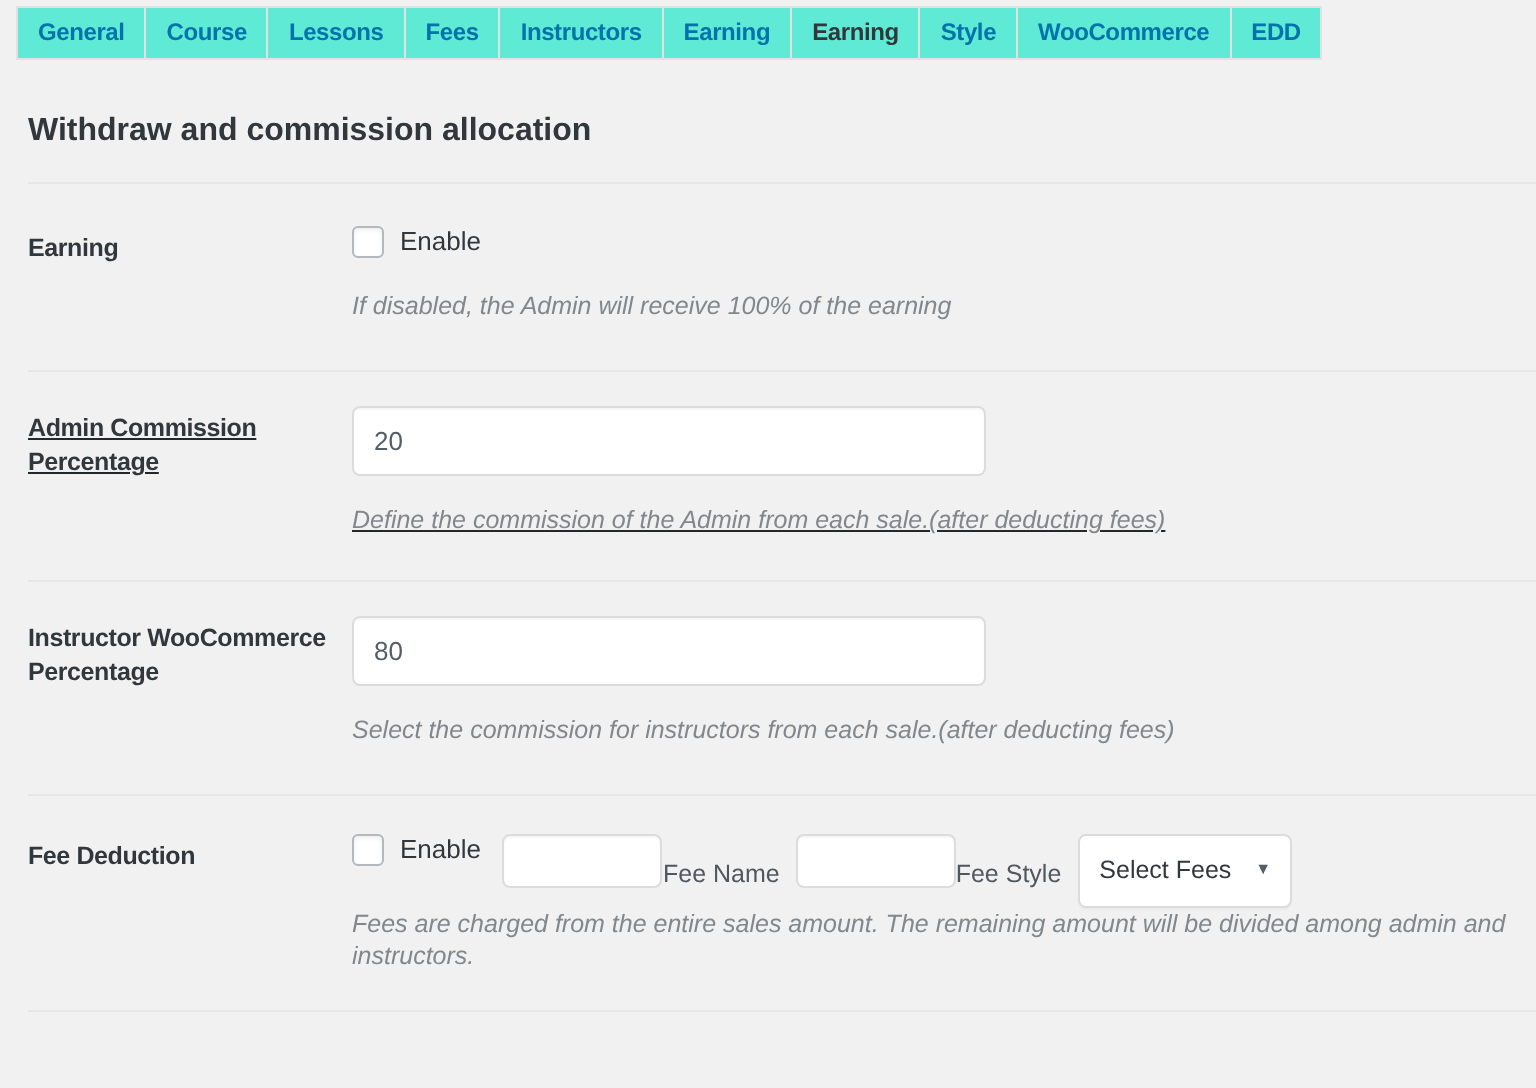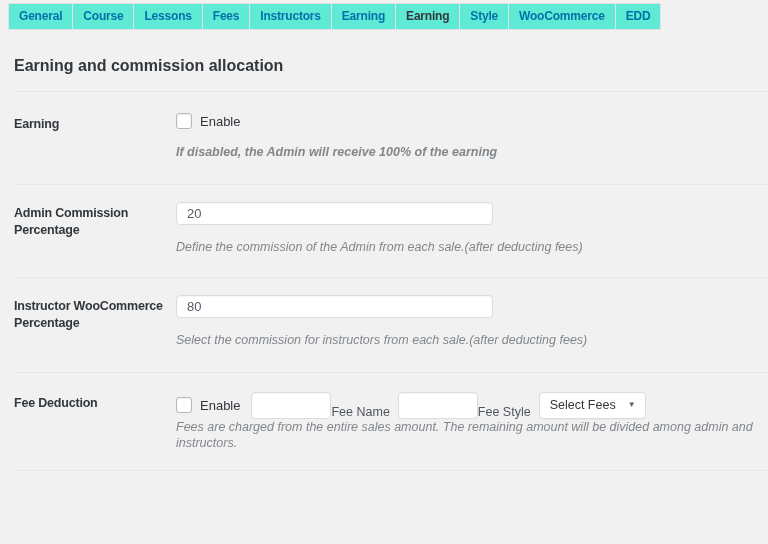--- a/index.html
+++ b/index.html
@@ -56,71 +56,71 @@
     font-size: 12.5px;
     font-weight: bold;
     letter-spacing: -0.2px;
     color: #32373c;
     line-height: 1.35;
     padding-right: 6px;
   }
   .row-content { flex: 1; }
 
   .row-earning        { padding: 21px 0 24px 0; }
-  .row-admin          { padding: 17px 0 21px 0; }
+  .row-admin          { padding: 17px 0 21px 0; text-decoration: underline; }
   .row-instructor     { padding: 17px 0 24px 0; }
   .row-fee            { padding: 19px 0 19px 0; }
   .row-statement      { padding: 16px 0 16px 0; border-bottom: none; }
   .row-earning .row-label,
   .row-admin .row-label,
   .row-instructor .row-label,
   .row-fee .row-label,
   .row-statement .row-label { padding-top: 3px; }
 
   .check-line {
     display: inline-flex;
-    align-items: center;
+    align-items: flex-start;
     gap: 8px;
     font-size: 13px;
     color: #32373c;
     cursor: pointer;
   }
   input[type="checkbox"] {
     appearance: none;
     -webkit-appearance: none;
     width: 16px; height: 16px;
     margin: 0;
     background: #fff;
     border: 1px solid #b4b9be;
     border-radius: 3px;
     box-shadow: inset 0 1px 2px rgba(0,0,0,0.07);
     cursor: pointer;
   }
 
   .text-input {
     width: 317px;
-    height: 23px;
+    height: 35px;
     border: 1px solid #dcdcde;
     border-radius: 4px;
     background: #fff;
     padding: 0 10px;
     font-family: "Liberation Sans", sans-serif;
     font-size: 13px;
     color: #555d66;
     box-shadow: inset 0 1px 1px rgba(0,0,0,0.04);
   }
 
   .desc {
     margin: 0;
     font-size: 12.5px;
     font-style: italic;
     color: #82878c;
     line-height: 1.3;
   }
-  .row-earning .desc     { margin-top: 11px; font-weight: bold; }
+  .row-earning .desc     { margin-top: 11px; }
   .row-admin .desc,
   .row-instructor .desc  { margin-top: 14px; }
   .row-fee .desc         { }
 
   
   .fee-line {
     display: flex;
     align-items: flex-start;
     gap: 8px;
   }
@@ -140,21 +140,21 @@
   }
   .sub-label {
     margin-top: 13px;
     font-size: 12.5px;
     color: #50575e;
   }
   .select-box {
     display: inline-flex;
     align-items: center;
     gap: 12px;
-    height: 27px;
+    height: 37px;
     border: 1px solid #dcdcde;
     border-radius: 4px;
     background: #fff;
     padding: 0 9px 0 10px;
     font-size: 12.5px;
     color: #32373c;
     cursor: pointer;
     box-shadow: 0 1px 1px rgba(0,0,0,0.03);
   }
   .caret {
@@ -174,21 +174,21 @@
   <a class="tab">Instructors</a>
   <a class="tab">Earning</a>
   <a class="tab active">Earning</a>
   <a class="tab">Style</a>
   <a class="tab">WooCommerce</a>
   <a class="tab">EDD</a>
 </nav>
 
 <div class="content">
 
-  <h2 class="section-title">Earning and commission allocation</h2>
+  <h2 class="section-title">Withdraw and commission allocation</h2>
 
   <div class="row row-earning">
     <div class="row-label">Earning</div>
     <div class="row-content">
       <label class="check-line">
         <input type="checkbox" style="">
         <span>Enable</span>
       </label>
       <p class="desc">If disabled, the Admin will receive 100% of the earning</p>
     </div>

